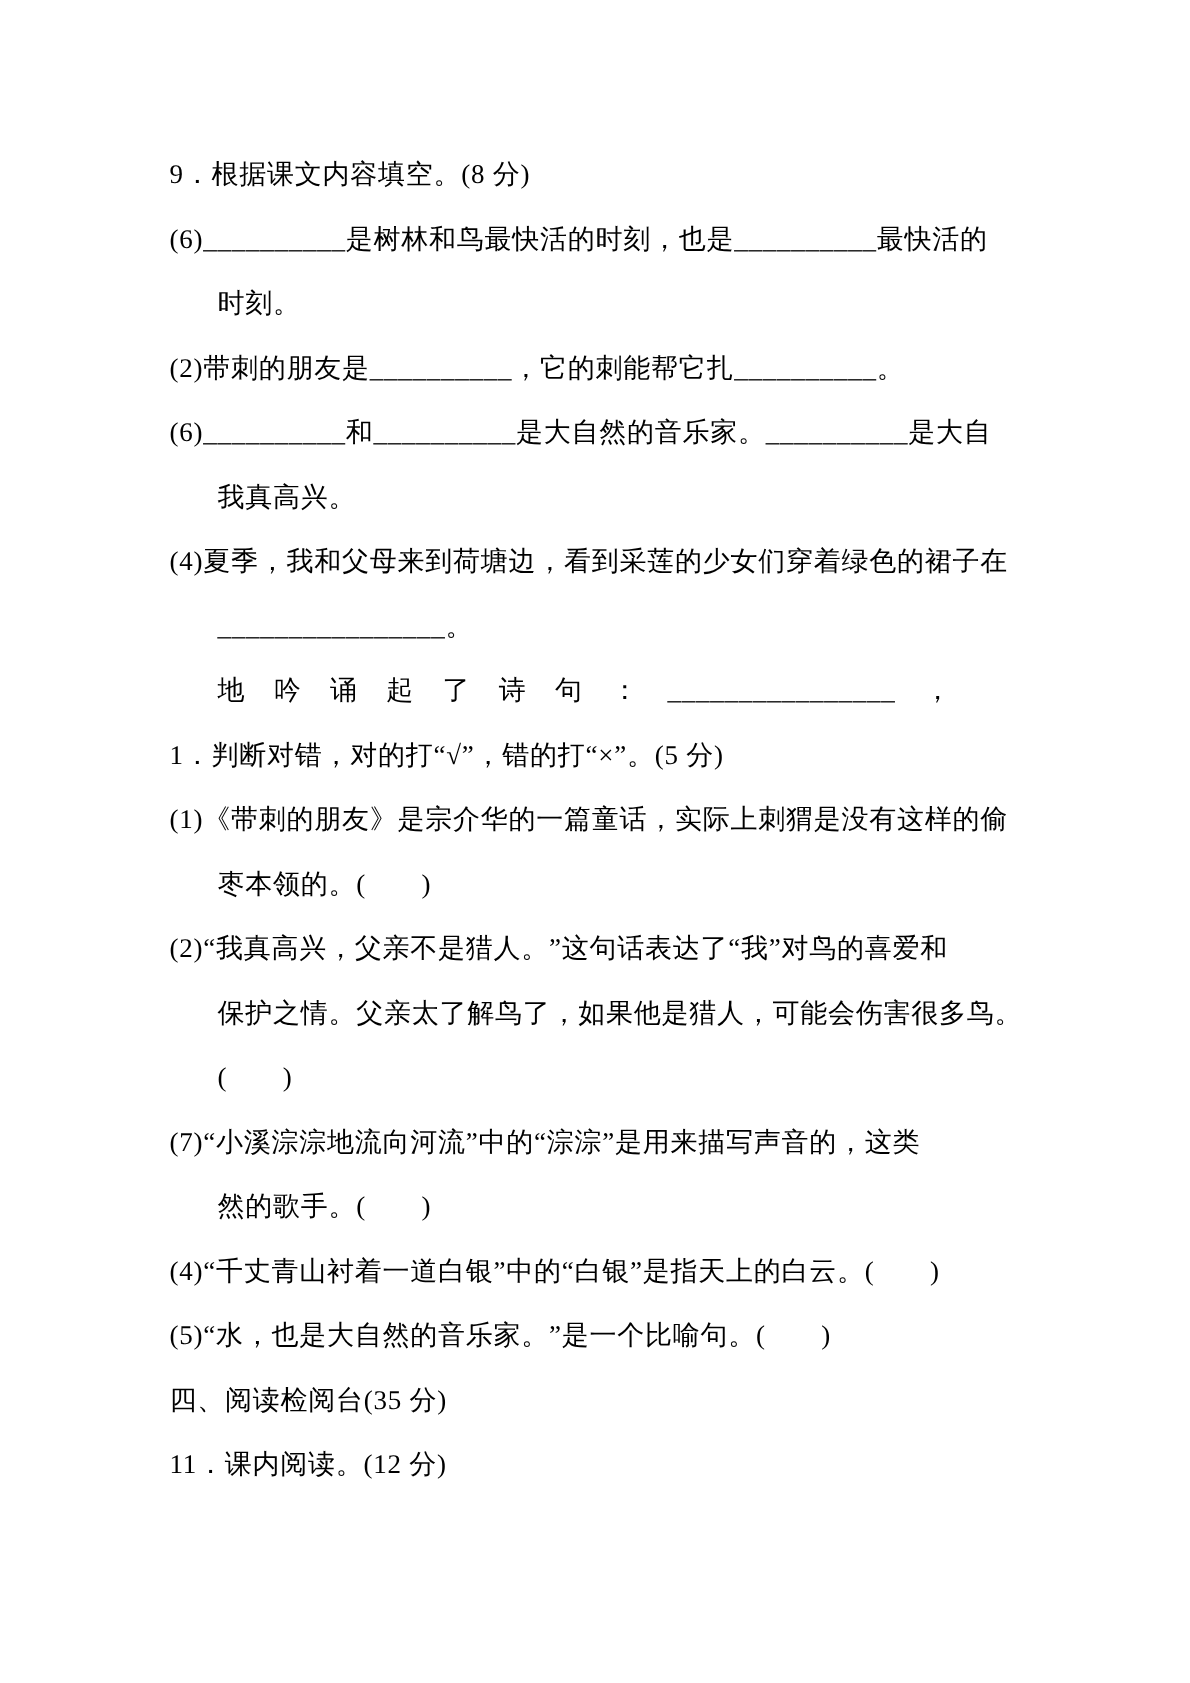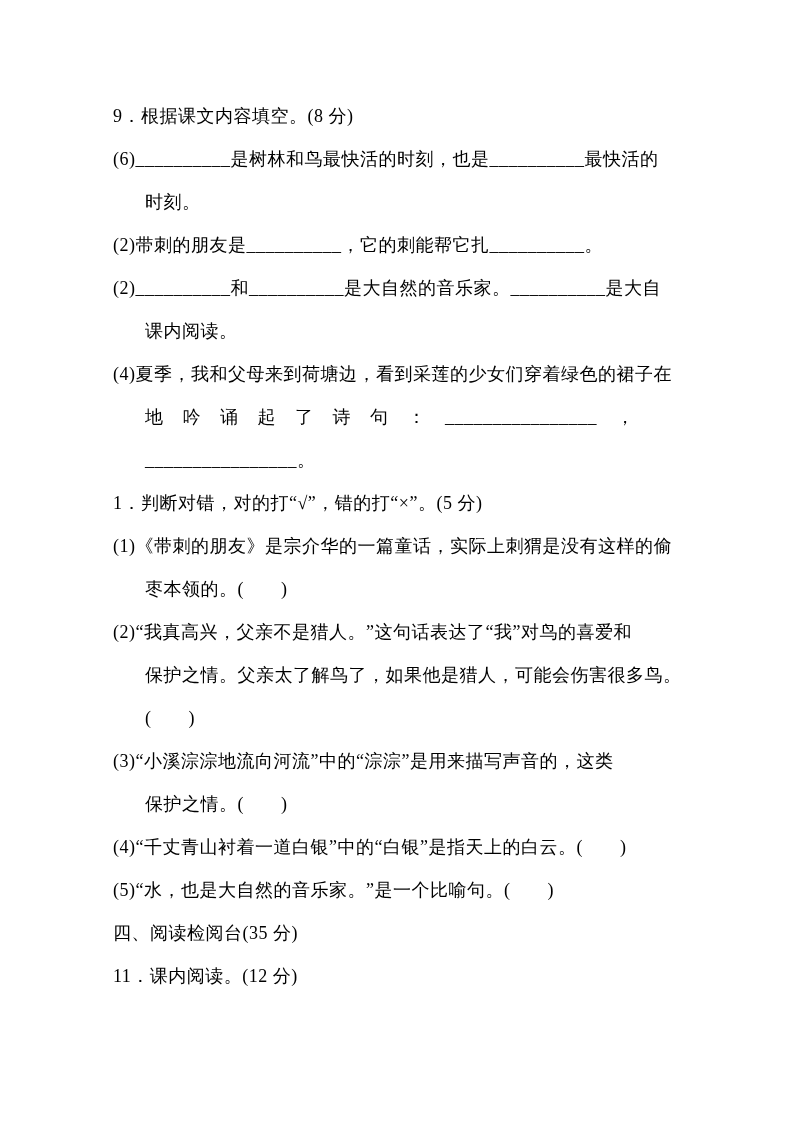--- a/index.html
+++ b/index.html
@@ -32,30 +32,30 @@
   }
 </style>
 </head>
 <body>
 
 <div class="page">
   <div class="line">9．根据课文内容填空。(8 分)</div>
   <div class="line">(6)__________是树林和鸟最快活的时刻，也是__________最快活的</div>
   <div class="line ind">时刻。</div>
   <div class="line">(2)带刺的朋友是__________，它的刺能帮它扎__________。</div>
-  <div class="line">(2)__________和__________是大自然的音乐家。__________是大自</div>
-  <div class="line ind">课内阅读。</div>
+  <div class="line">(6)__________和__________是大自然的音乐家。__________是大自</div>
+  <div class="line ind">我真高兴。</div>
   <div class="line">(4)夏季，我和父母来到荷塘边，看到采莲的少女们穿着绿色的裙子在</div>
+  <div class="line ind">________________。</div>
   <div class="line ind spread">地 吟 诵 起 了 诗 句 ： ________________ ，</div>
-  <div class="line ind">________________。</div>
   <div class="line">1．判断对错，对的打“√”，错的打“×”。(5 分)</div>
   <div class="line">(1)《带刺的朋友》是宗介华的一篇童话，实际上刺猬是没有这样的偷</div>
   <div class="line ind">枣本领的。(　　)</div>
   <div class="line">(2)“我真高兴，父亲不是猎人。”这句话表达了“我”对鸟的喜爱和</div>
   <div class="line ind">保护之情。父亲太了解鸟了，如果他是猎人，可能会伤害很多鸟。</div>
   <div class="line ind">(　　)</div>
-  <div class="line">(3)“小溪淙淙地流向河流”中的“淙淙”是用来描写声音的，这类</div>
-  <div class="line ind">保护之情。(　　)</div>
+  <div class="line">(7)“小溪淙淙地流向河流”中的“淙淙”是用来描写声音的，这类</div>
+  <div class="line ind">然的歌手。(　　)</div>
   <div class="line">(4)“千丈青山衬着一道白银”中的“白银”是指天上的白云。(　　)</div>
   <div class="line">(5)“水，也是大自然的音乐家。”是一个比喻句。(　　)</div>
   <div class="line">四、阅读检阅台(35 分)</div>
   <div class="line">11．课内阅读。(12 分)</div>
 </div>
 
 </body></html>

